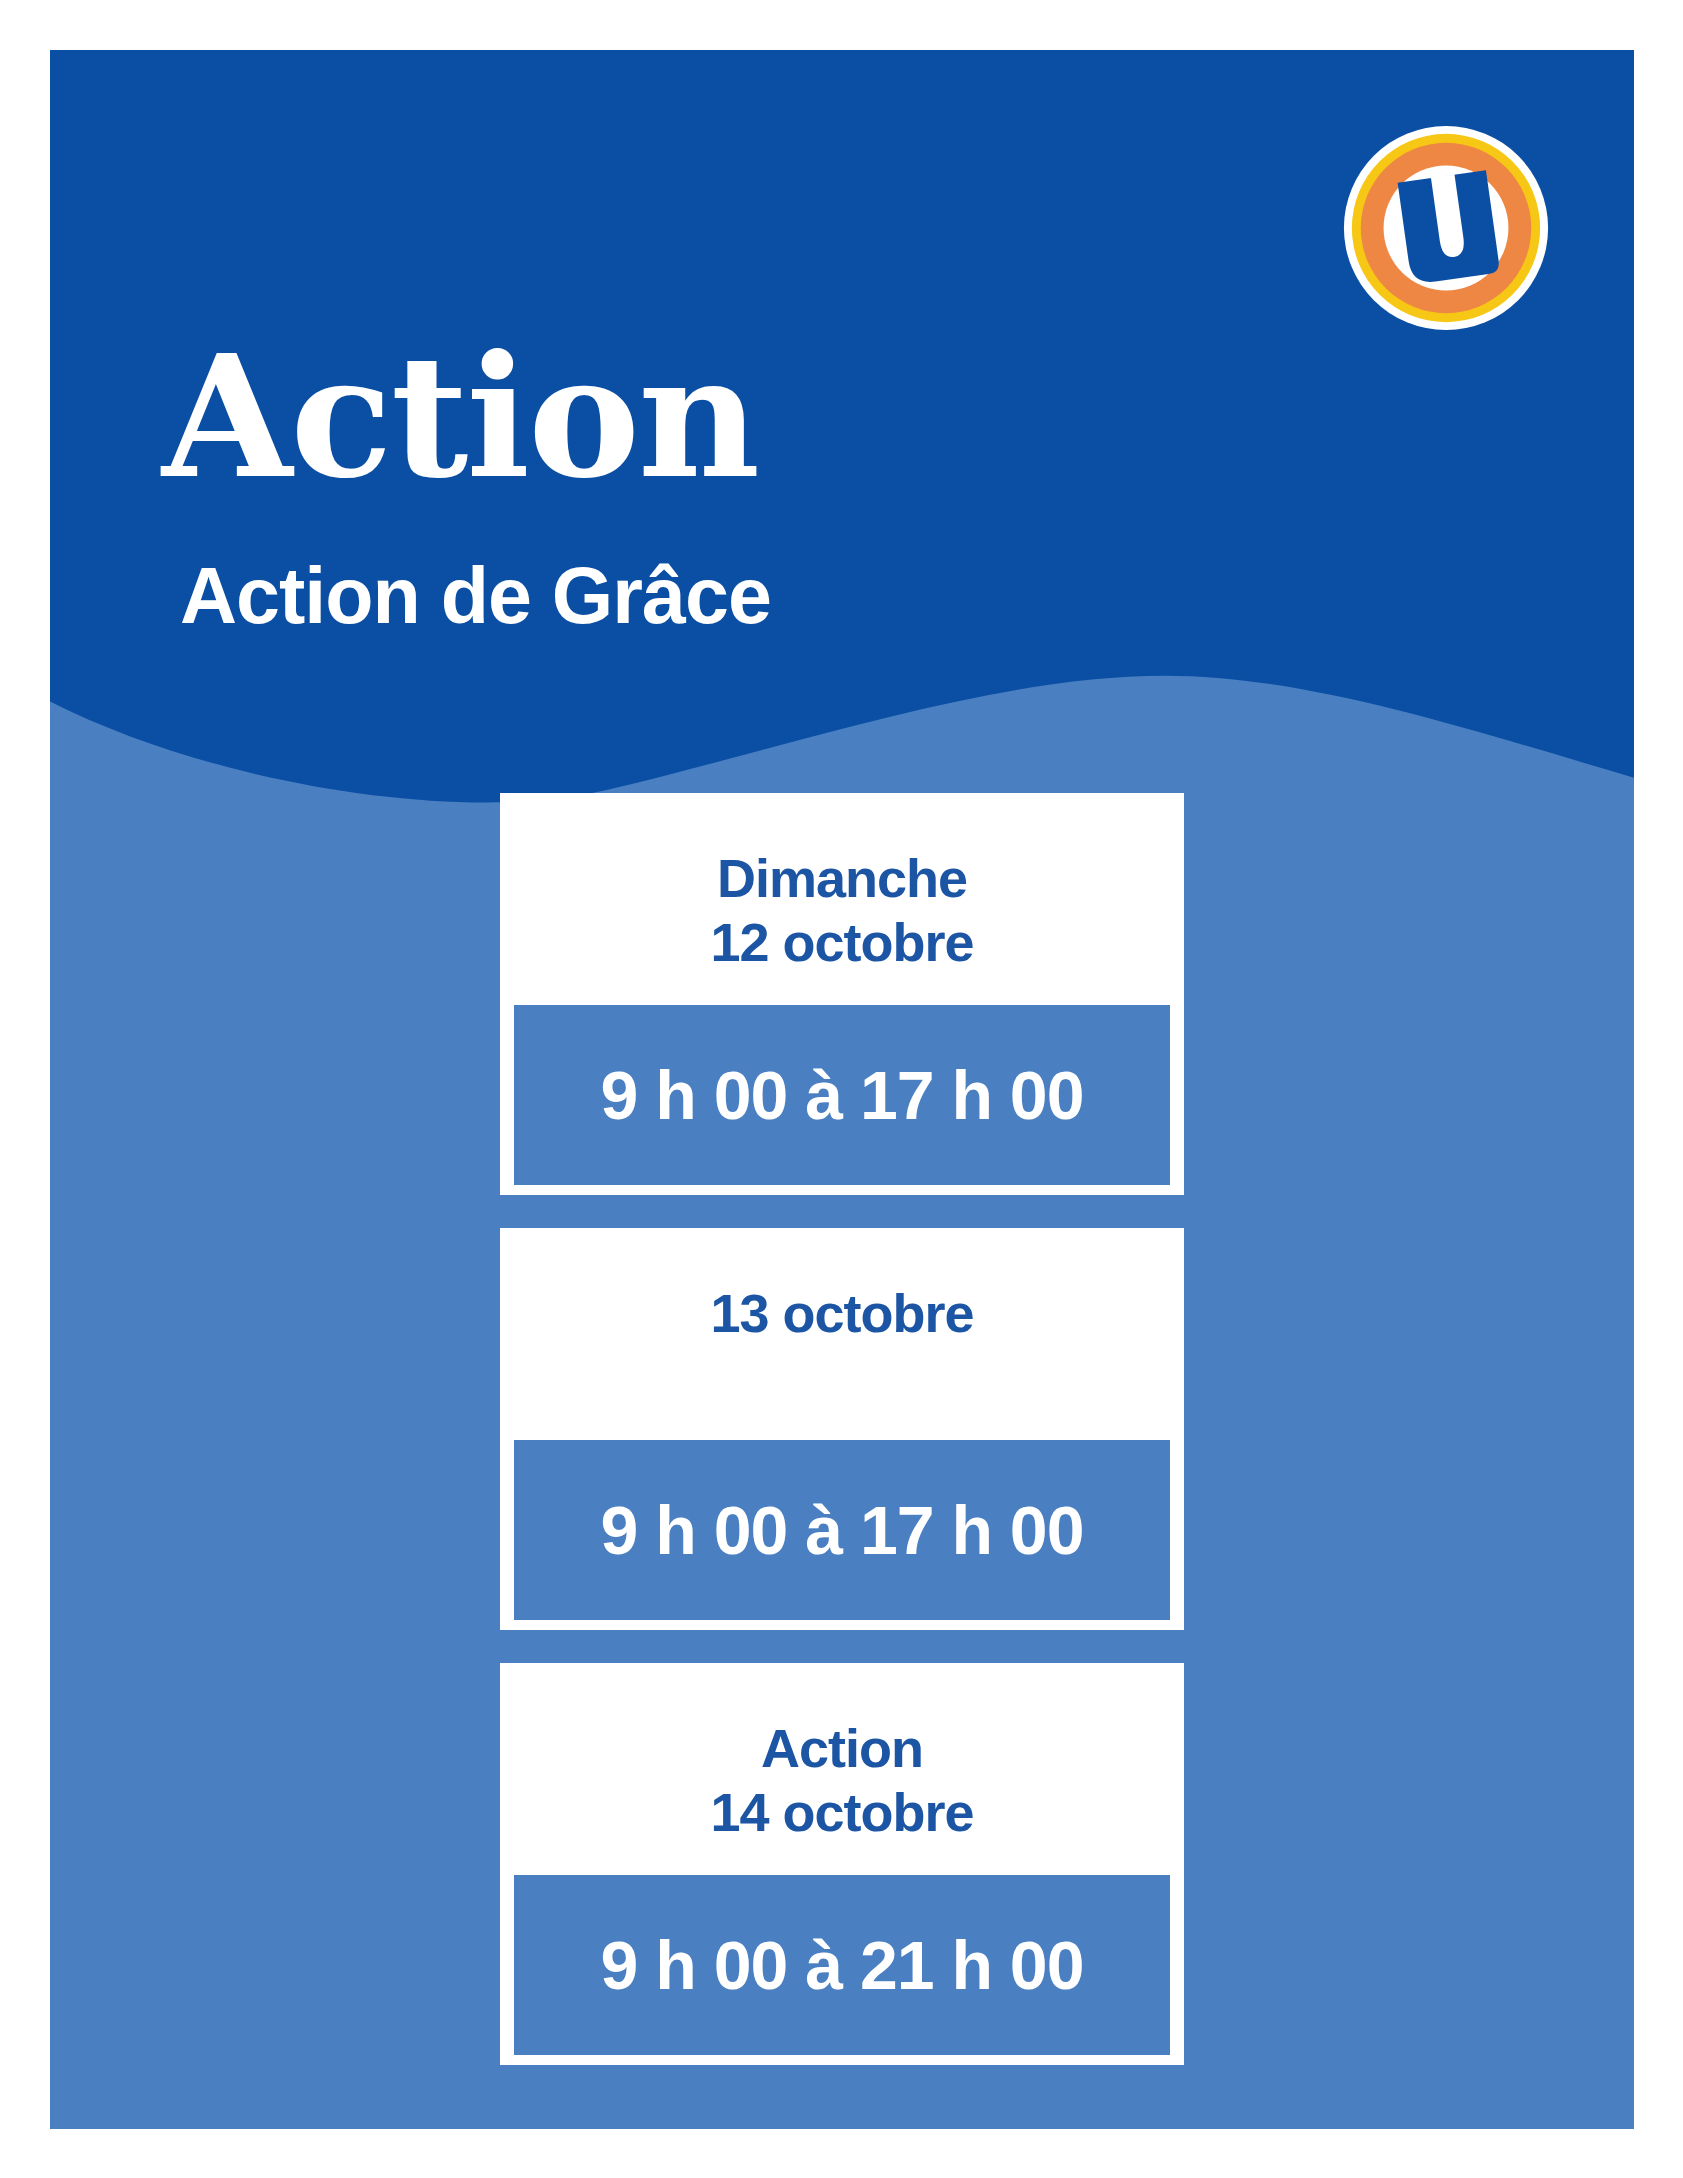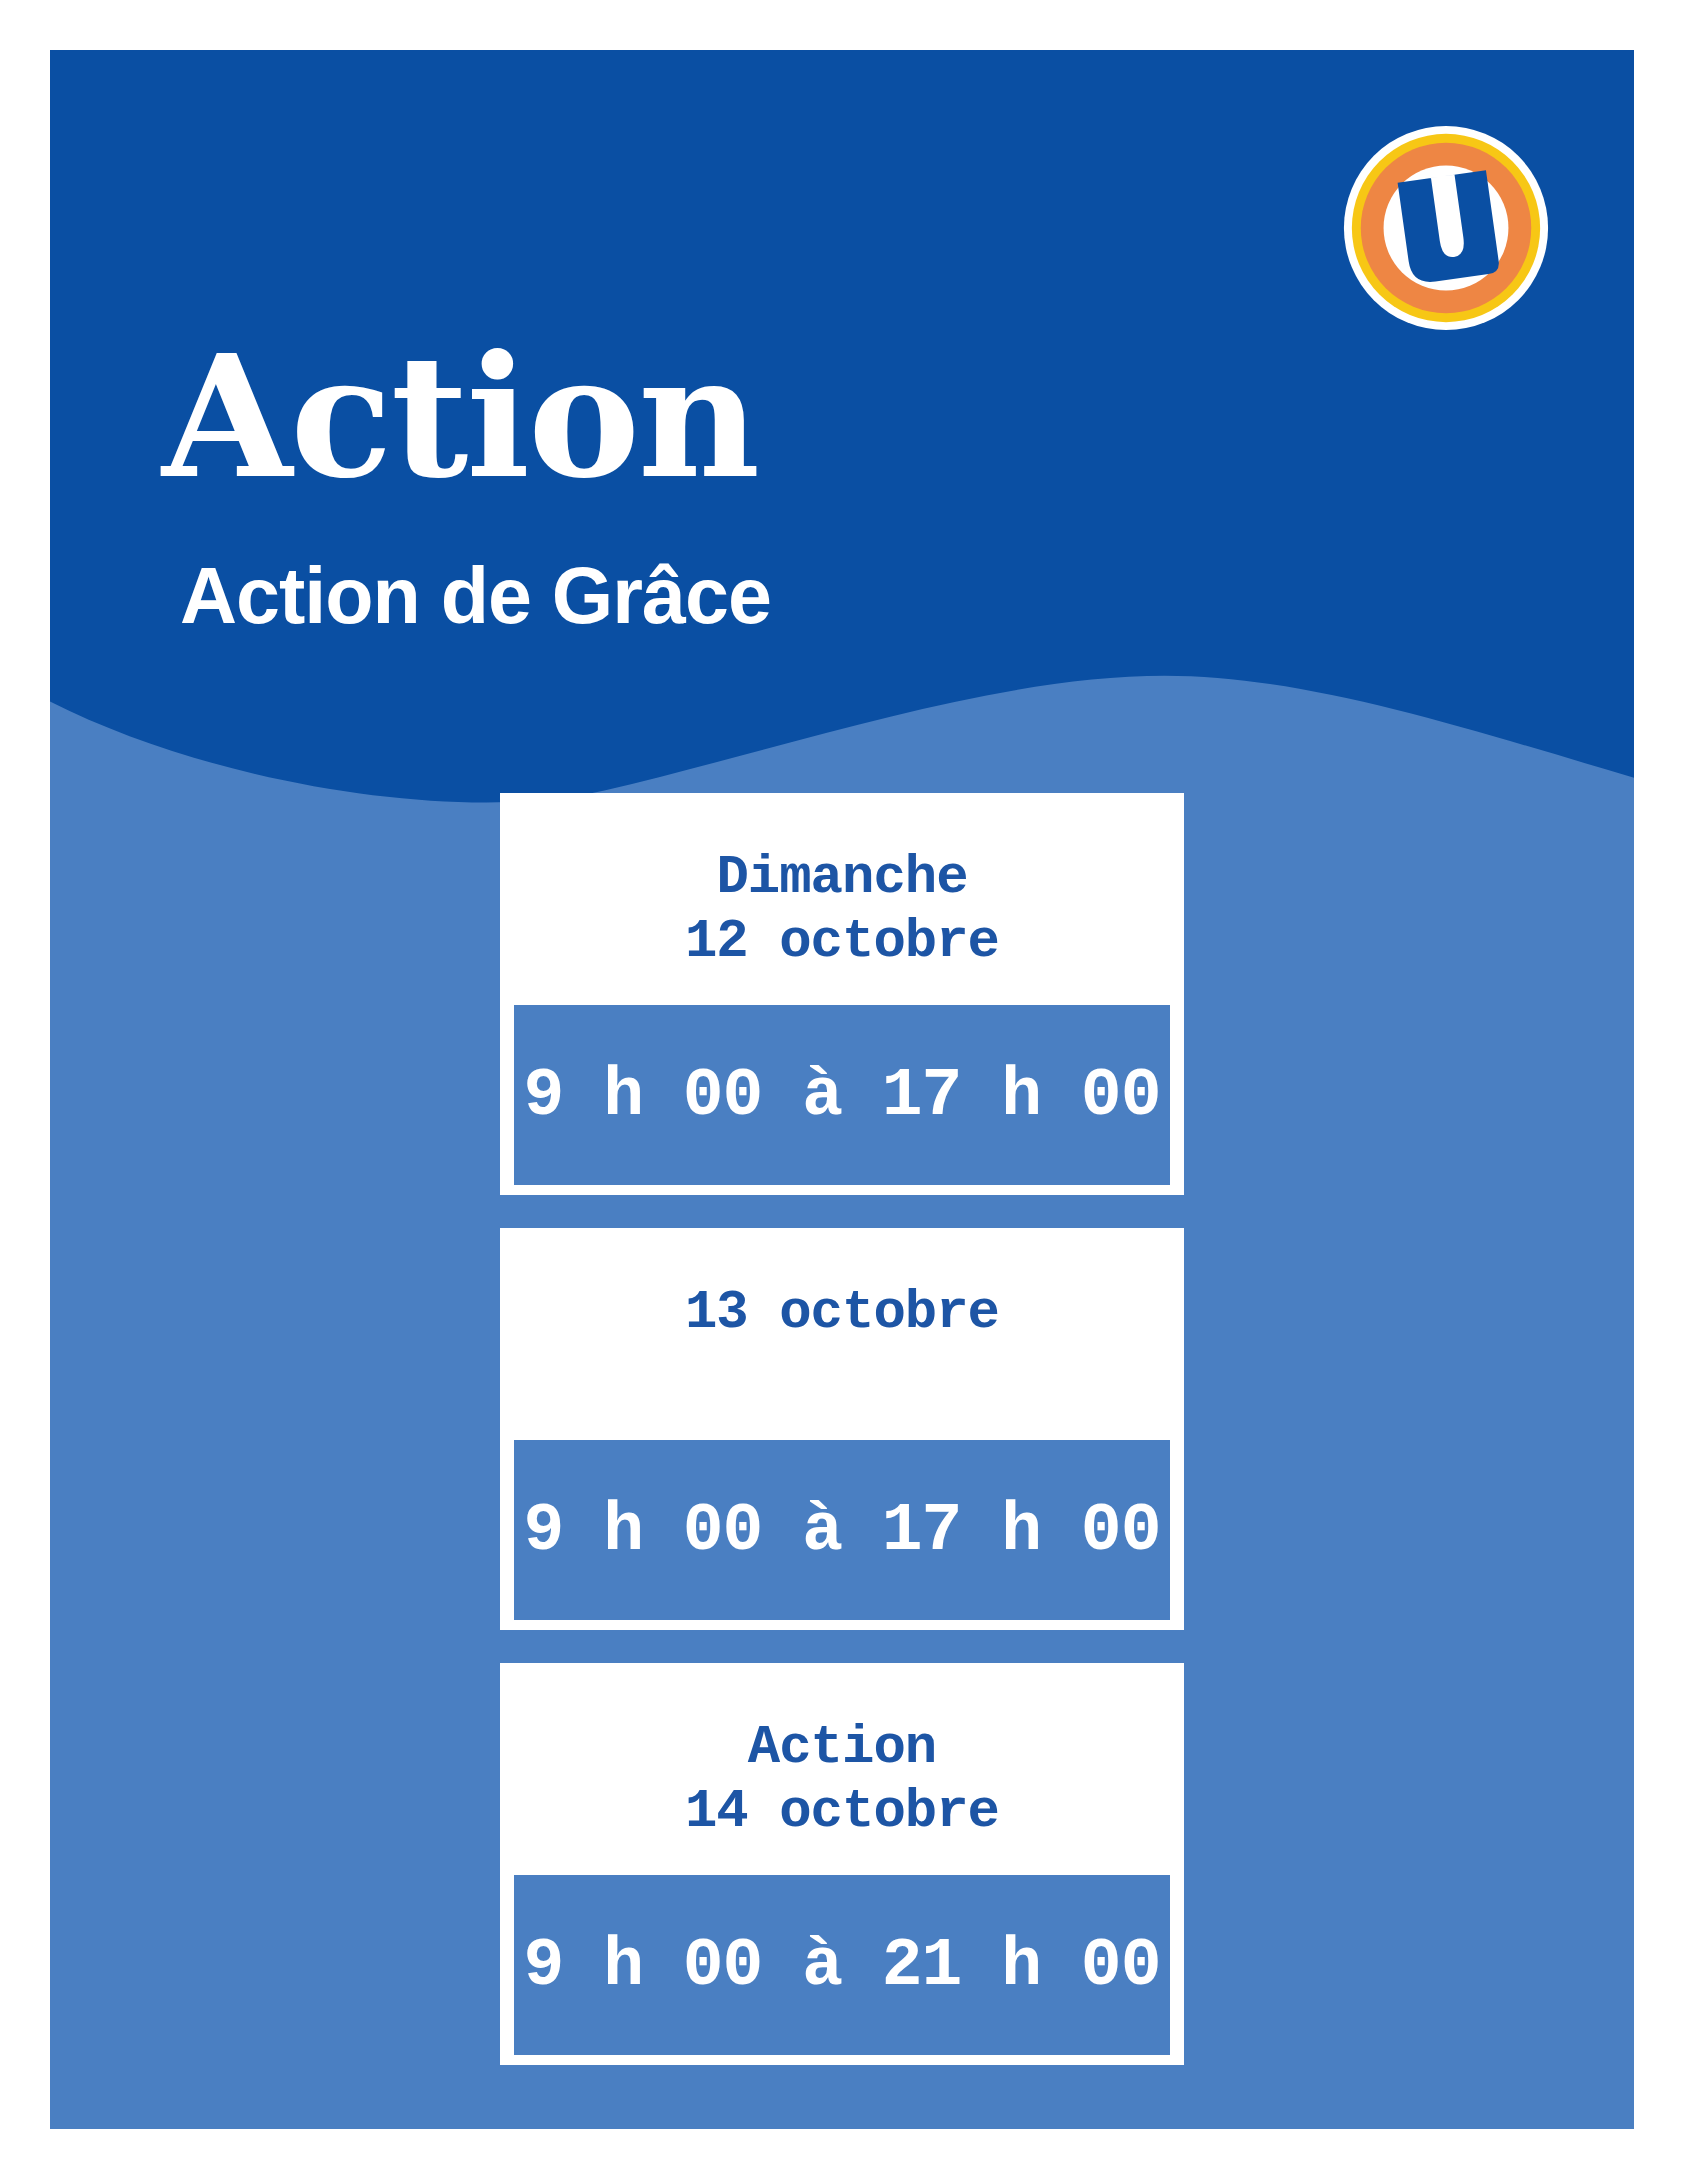--- a/index.html
+++ b/index.html
@@ -32,21 +32,20 @@
     font-weight:bold;color:#ffffff;
     font-size:79px;line-height:1.1;letter-spacing:-1px;
     white-space:nowrap;
   }
   .cards{position:absolute;left:450px;top:743px;width:684px;}
   .card{
     position:relative;
     width:684px;height:402px;
     background:#ffffff;
     margin-bottom:33px;
-    font-family:Liberation Mono, monospace;
   }
   .card-head{
     position:absolute;left:0;top:53px;width:100%;
     text-align:center;
     color:#1d55a5;font-weight:bold;
     font-size:54px;line-height:64px;letter-spacing:-1px;
   }
   .card-hours-box{
     position:absolute;left:14px;right:14px;top:212px;bottom:10px;
     background:#4a7fc2;

